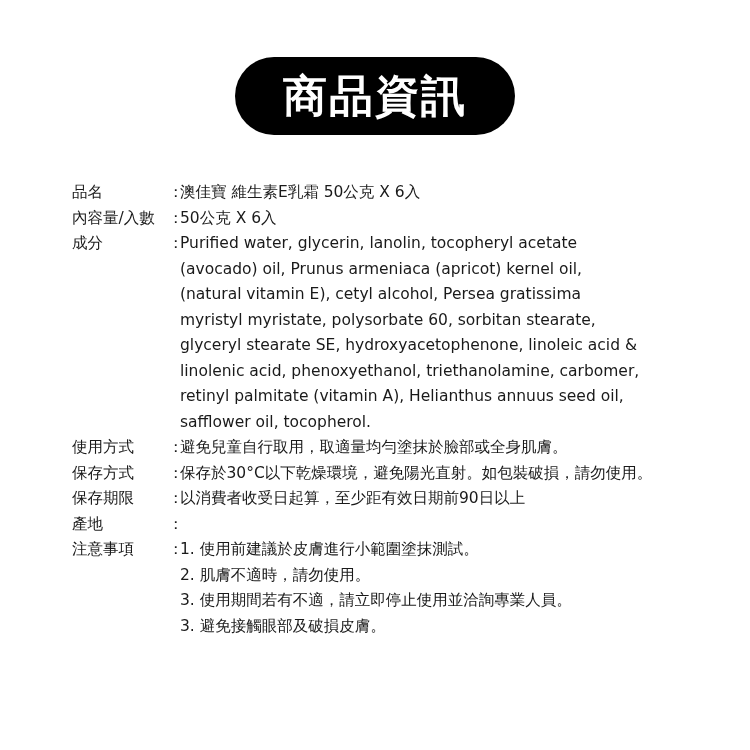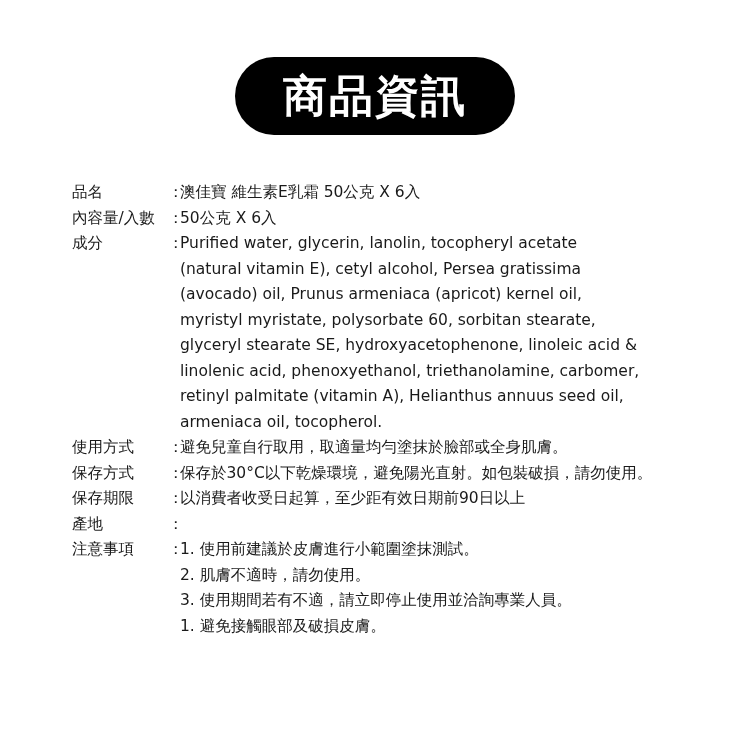--- a/index.html
+++ b/index.html
@@ -84,27 +84,27 @@
     <div class="label">內容量/入數</div>
     <div class="colon">：</div>
     <div class="value">50公克 X 6入</div>
   </div>
 
   <div class="row">
     <div class="label">成分</div>
     <div class="colon">：</div>
     <div class="value">
       <span class="line">Purified water, glycerin, lanolin, tocopheryl acetate</span>
+      <span class="line">(avocado) oil, Prunus armeniaca (apricot) kernel oil,</span>
       <span class="line">(natural vitamin E), cetyl alcohol, Persea gratissima</span>
-      <span class="line">(avocado) oil, Prunus armeniaca (apricot) kernel oil,</span>
       <span class="line">myristyl myristate, polysorbate 60, sorbitan stearate,</span>
       <span class="line">glyceryl stearate SE, hydroxyacetophenone, linoleic acid &amp;</span>
       <span class="line">linolenic acid, phenoxyethanol, triethanolamine, carbomer,</span>
       <span class="line">retinyl palmitate (vitamin A), Helianthus annuus seed oil,</span>
-      <span class="line">armeniaca oil, tocopherol.</span>
+      <span class="line">safflower oil, tocopherol.</span>
     </div>
   </div>
 
   <div class="row">
     <div class="label">使用方式</div>
     <div class="colon">：</div>
     <div class="value">避免兒童自行取用，取適量均勻塗抹於臉部或全身肌膚。</div>
   </div>
 
   <div class="row">
@@ -124,17 +124,17 @@
     <div class="colon">：</div>
   </div>
 
   <div class="row">
     <div class="label">注意事項</div>
     <div class="colon">：</div>
     <div class="value notes">
       <span class="line">1. 使用前建議於皮膚進行小範圍塗抹測試。</span>
       <span class="line">2. 肌膚不適時，請勿使用。</span>
       <span class="line">3. 使用期間若有不適，請立即停止使用並洽詢專業人員。</span>
-      <span class="line">1. 避免接觸眼部及破損皮膚。</span>
+      <span class="line">3. 避免接觸眼部及破損皮膚。</span>
     </div>
   </div>
 
 </div>
 
 </body></html>

